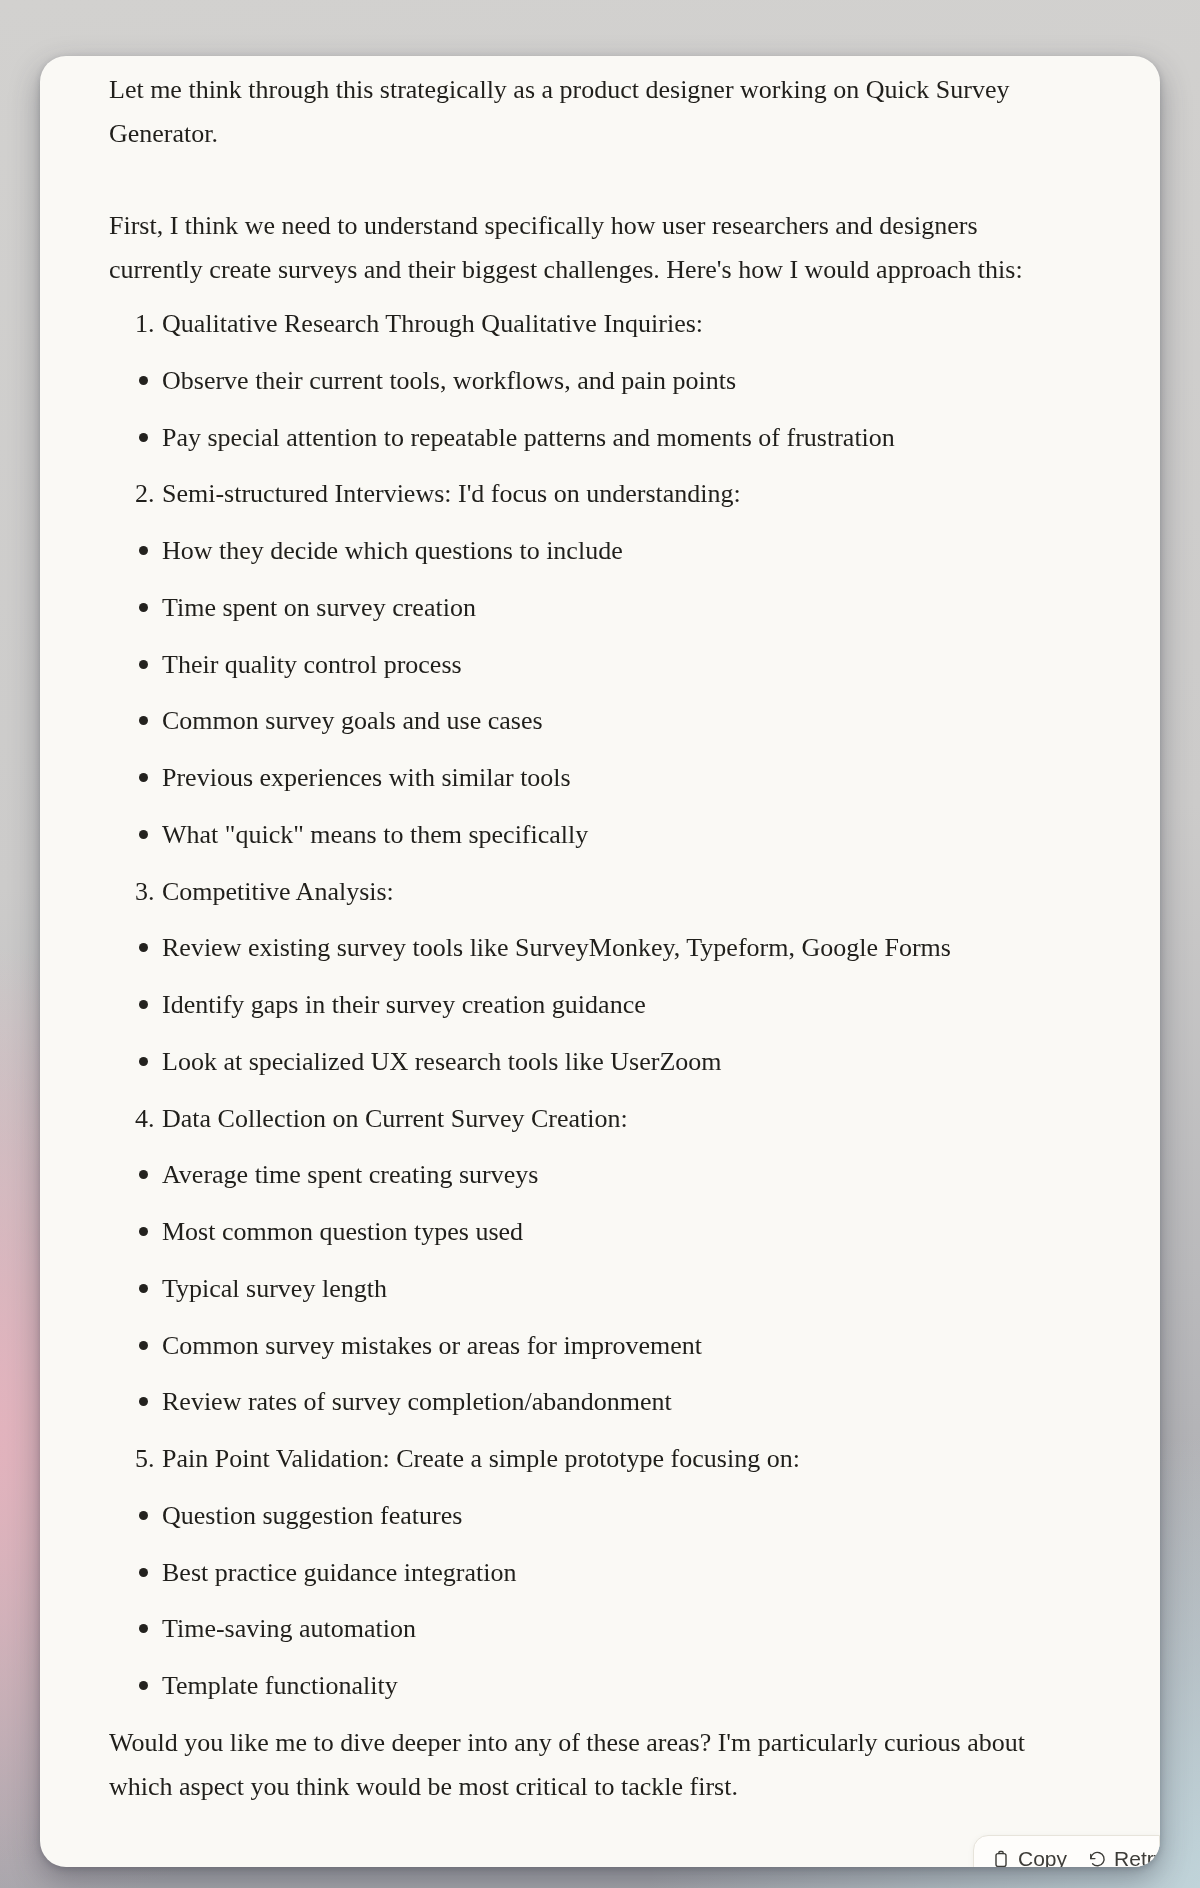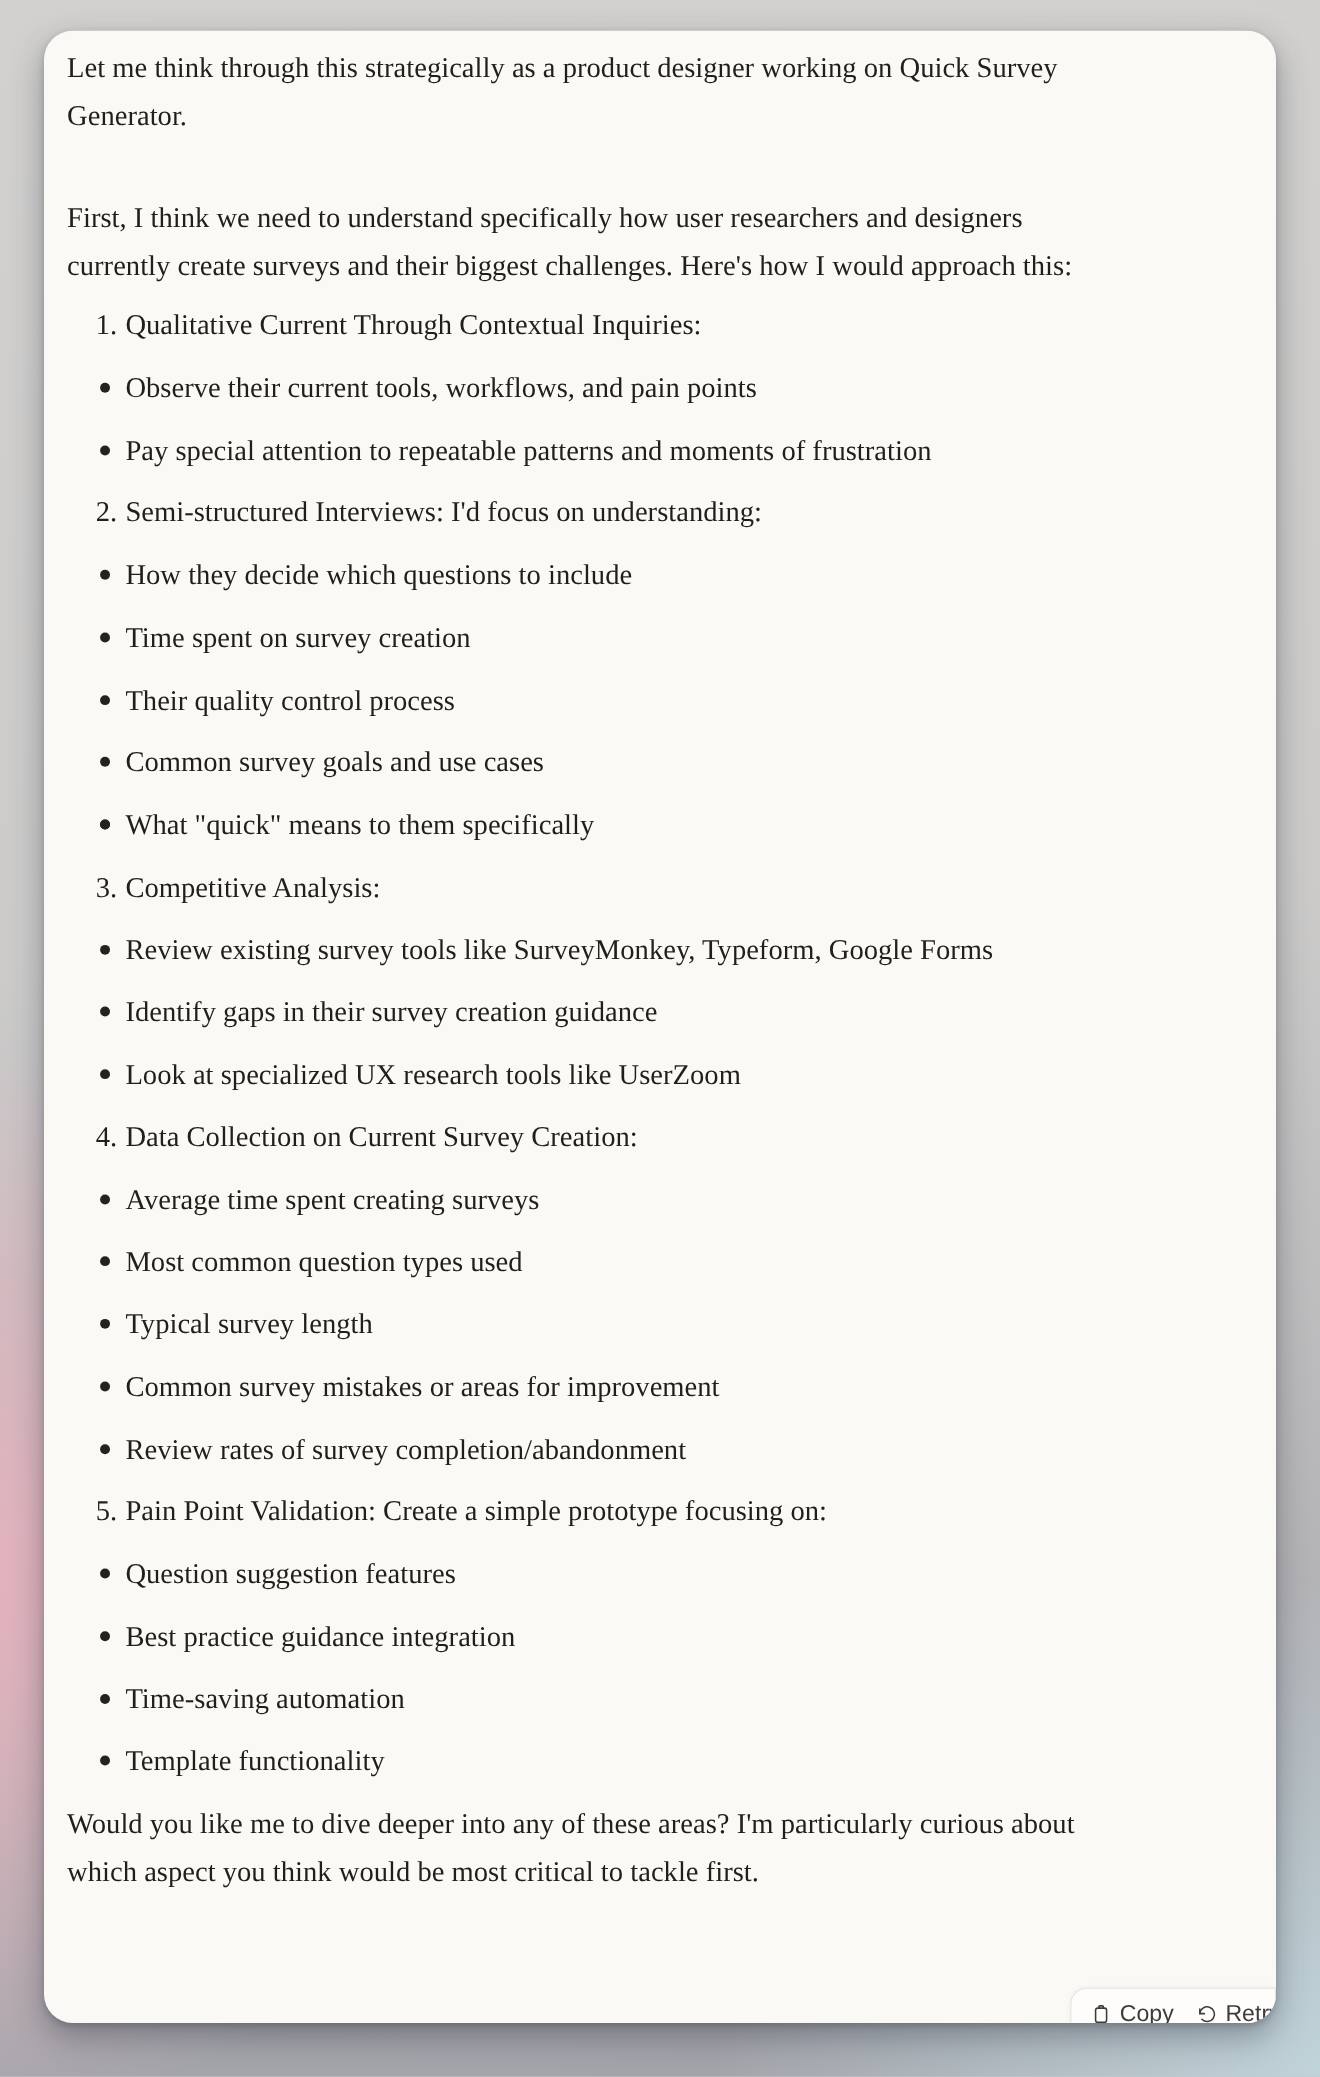--- a/index.html
+++ b/index.html
@@ -8,26 +8,27 @@
     position: relative;
     font-family: "Liberation Serif", "DejaVu Serif", serif;
     background:
       radial-gradient(1100px 900px at -8% 76%, rgba(236,178,190,0.95) 0%, rgba(236,178,190,0) 55%),
       radial-gradient(1050px 800px at 108% 102%, rgba(198,221,227,1) 0%, rgba(198,221,227,0) 62%),
       linear-gradient(176deg, #d2d1cf 0%, #cccbca 45%, #a2a3a9 100%);
   }
 
   .card {
     position: absolute;
-    left: 40px; top: 28px;
+    left: 40px; top: 56px;
     width: 1120px; height: 1811px;
     background: #faf9f5;
     border-radius: 26px;
     box-shadow: 0 12px 30px rgba(42,46,58,0.38), 0 2px 6px rgba(42,46,58,0.22);
     overflow: hidden;
+    padding-left: 48px;
   }
 
   .content {
     padding: 12px 21px 0 21px;
     color: #201f1b;
     font-size: 26px;
     line-height: 44px;
   }
 
   .para { white-space: pre-line; margin: 0 0 19px 0; }
@@ -74,29 +75,29 @@
 
 <div class="card">
   <div class="content">
 
     <p class="para">Let me think through this strategically as a product designer working on Quick Survey
 Generator.</p>
     <p class="para tight">First, I think we need to understand specifically how user researchers and designers
 currently create surveys and their biggest challenges. Here's how I would approach this:</p>
 
     <div class="msg-list">
-      <div class="li"><span class="num">1.</span><span>Qualitative Current Through Contextual Inquiries:</span></div>
+      <div class="li"><span class="num">1.</span><span>Qualitative Research Through Qualitative Inquiries:</span></div>
       <div class="li"><span class="dot"></span><span>Observe their current tools, workflows, and pain points</span></div>
       <div class="li"><span class="dot"></span><span>Pay special attention to repeatable patterns and moments of frustration</span></div>
       <div class="li"><span class="num">2.</span><span>Semi-structured Interviews: I'd focus on understanding:</span></div>
       <div class="li"><span class="dot"></span><span>How they decide which questions to include</span></div>
       <div class="li"><span class="dot"></span><span>Time spent on survey creation</span></div>
       <div class="li"><span class="dot"></span><span>Their quality control process</span></div>
       <div class="li"><span class="dot"></span><span>Common survey goals and use cases</span></div>
-      <div class="li"><span class="dot"></span></div>
+      <div class="li"><span class="dot"></span><span>Previous experiences with similar tools</span></div>
       <div class="li"><span class="dot"></span><span>What "quick" means to them specifically</span></div>
       <div class="li"><span class="num">3.</span><span>Competitive Analysis:</span></div>
       <div class="li"><span class="dot"></span><span>Review existing survey tools like SurveyMonkey, Typeform, Google Forms</span></div>
       <div class="li"><span class="dot"></span><span>Identify gaps in their survey creation guidance</span></div>
       <div class="li"><span class="dot"></span><span>Look at specialized UX research tools like UserZoom</span></div>
       <div class="li"><span class="num">4.</span><span>Data Collection on Current Survey Creation:</span></div>
       <div class="li"><span class="dot"></span><span>Average time spent creating surveys</span></div>
       <div class="li"><span class="dot"></span><span>Most common question types used</span></div>
       <div class="li"><span class="dot"></span><span>Typical survey length</span></div>
       <div class="li"><span class="dot"></span><span>Common survey mistakes or areas for improvement</span></div>

